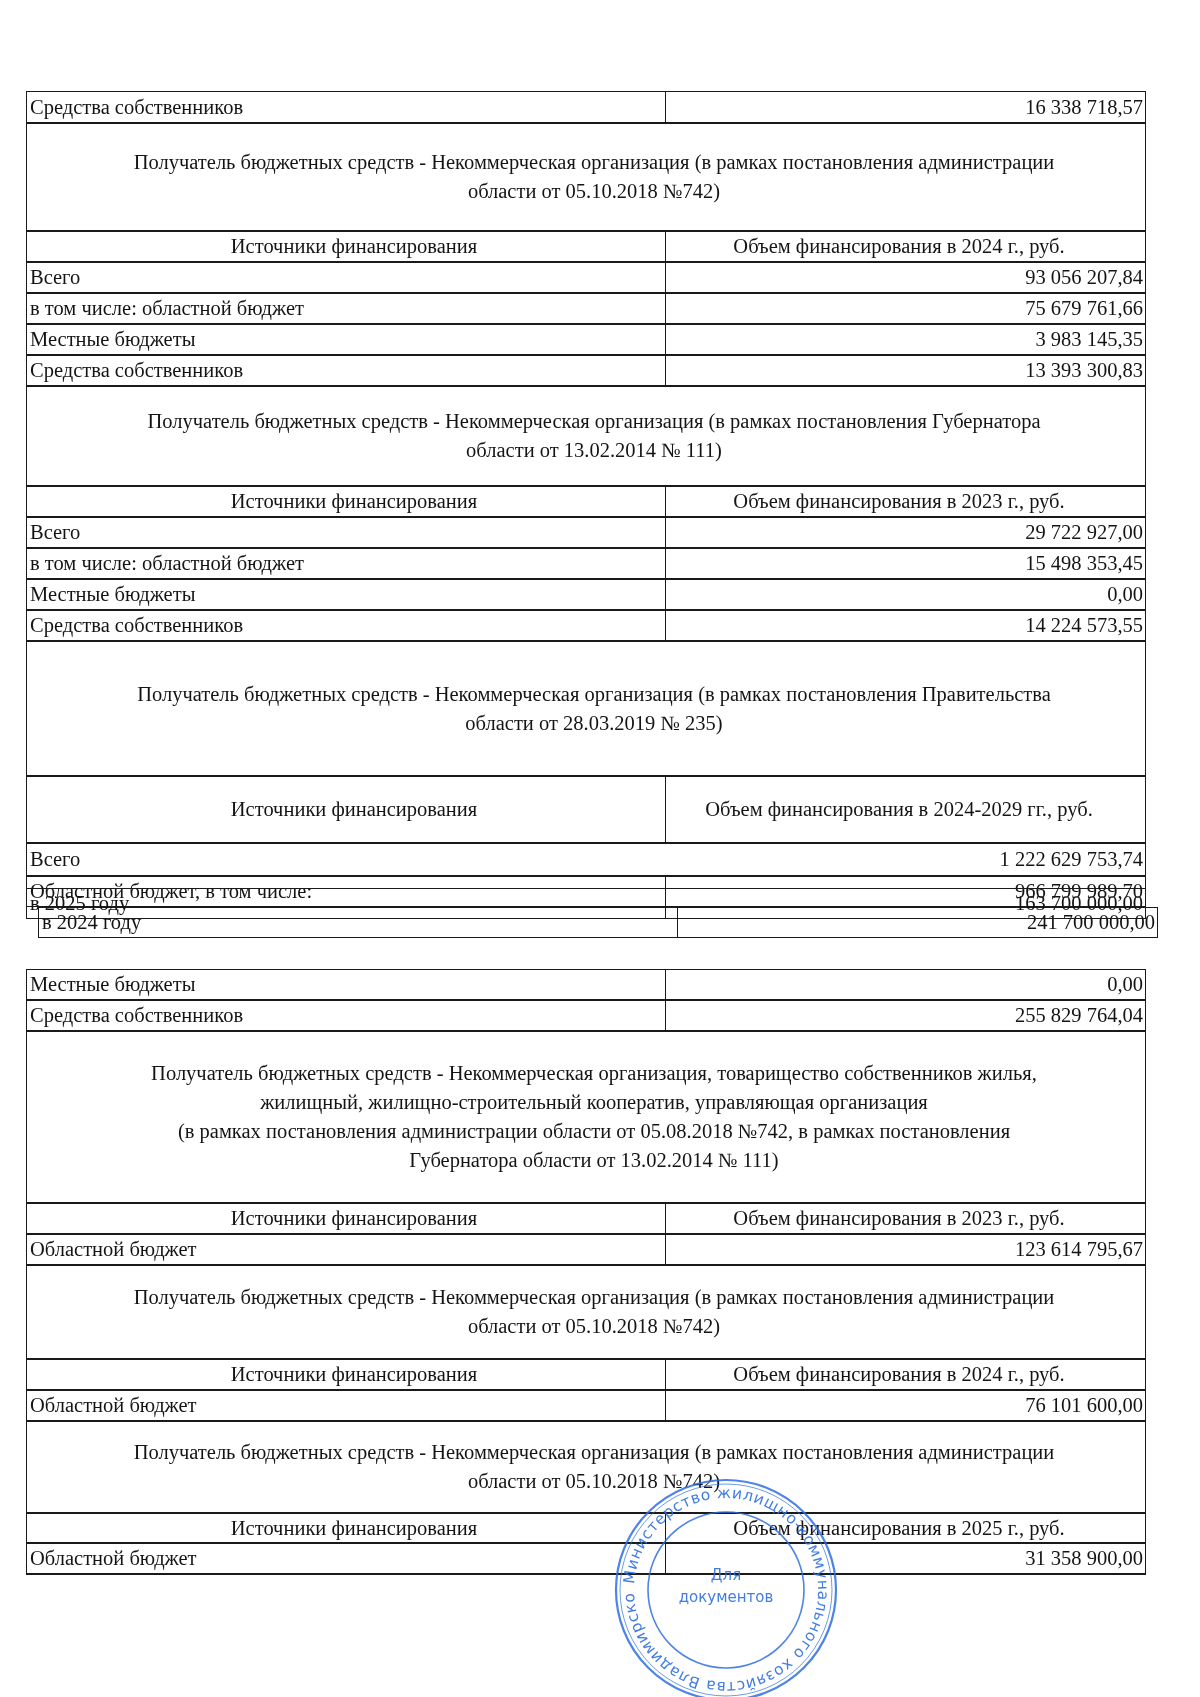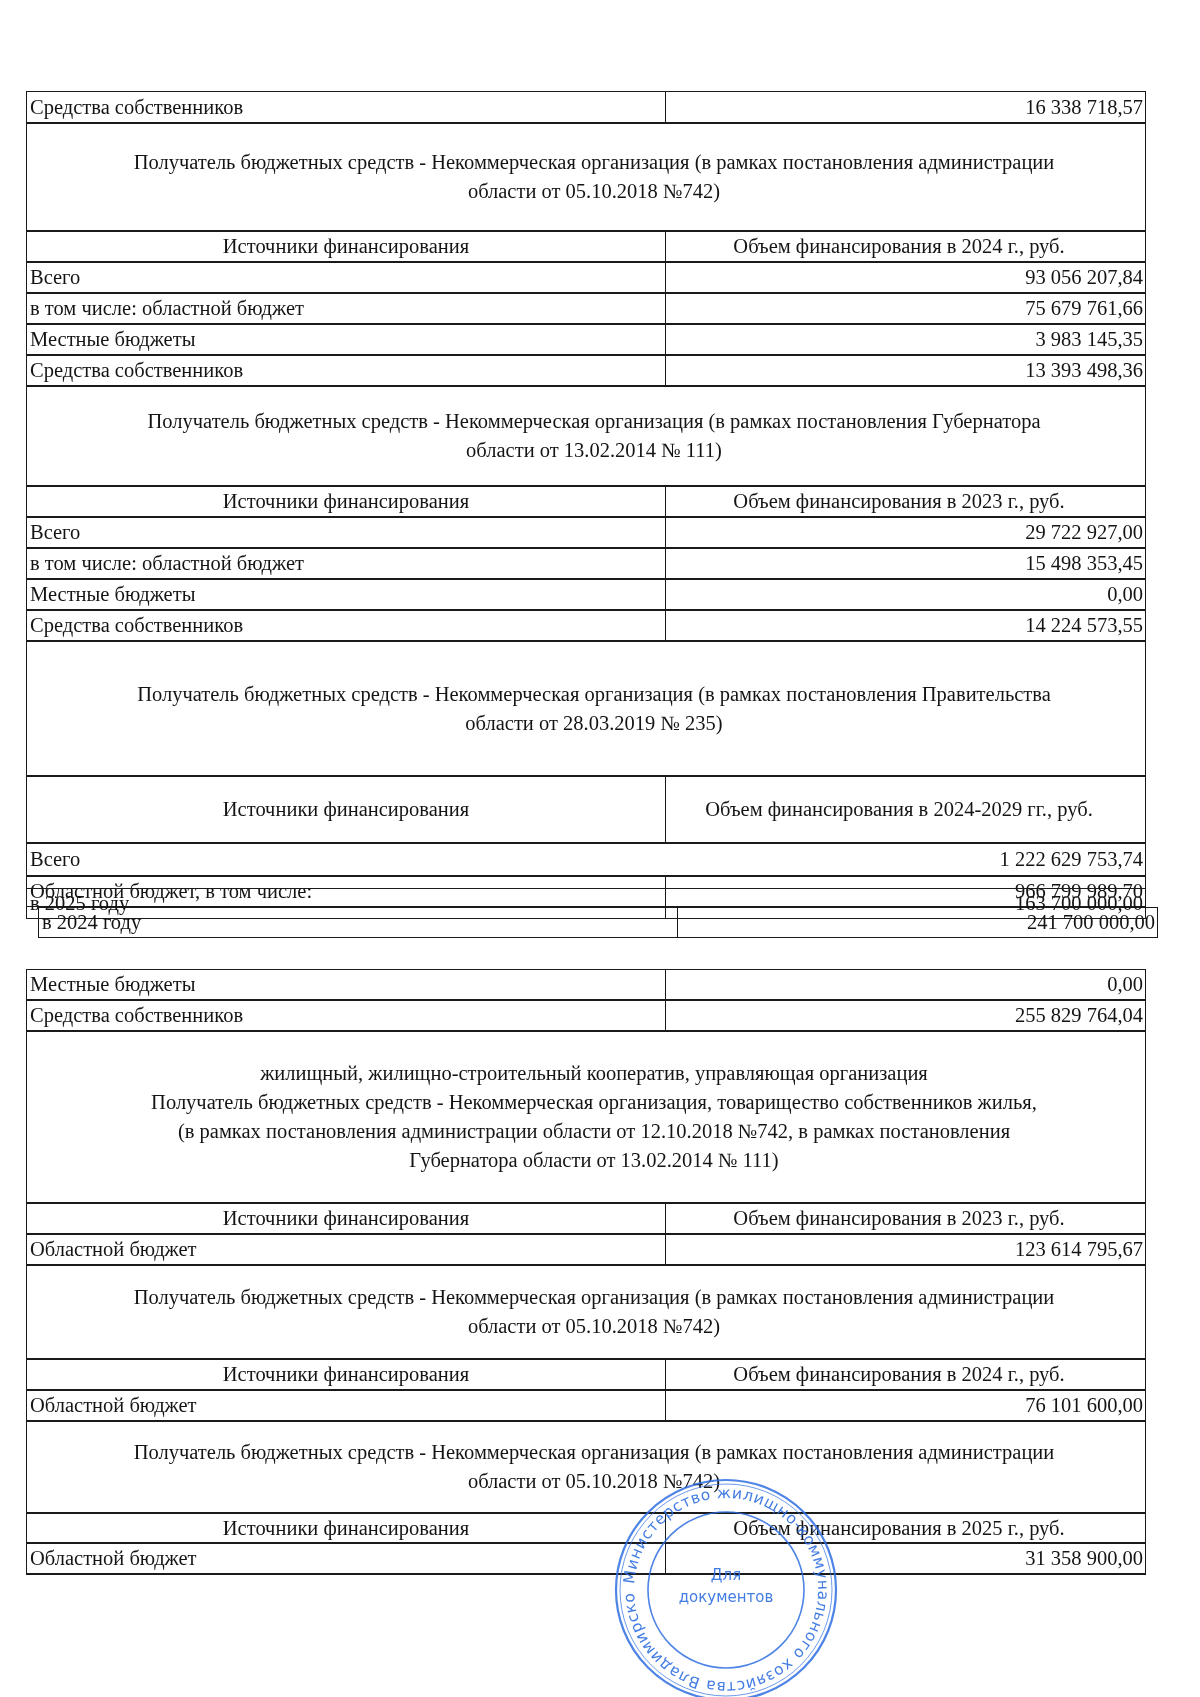--- a/index.html
+++ b/index.html
@@ -7,21 +7,21 @@
          font-family: "Liberation Serif", "DejaVu Serif", serif; color: #141414; }
   #doc { position: absolute; left: 0; top: 0; width: 1200px; height: 1697px; }
   .row { position: absolute; left: 26px; width: 1120px; box-sizing: border-box;
          border: 1.5px solid #1a1a1a; border-top-width: 1px; }
   .row.first { border-top-width: 1.5px; }
   .cell { position: absolute; top: 0; bottom: 0; box-sizing: border-box;
           display: flex; align-items: center; font-size: 20.5px; line-height: 1; white-space: nowrap; }
   .cell.left { left: 0; width: 638px; padding-left: 3px; }
   .cell.right { left: 638px; right: 0; border-left: 1.5px solid #1a1a1a; justify-content: flex-end; padding-right: 2px; }
   .cell.right.nodiv { border-left: none; }
-  .cell.hdr-left { left: 0; width: 638px; justify-content: center; }
+  .cell.hdr-left { left: 8px; width: 638px; justify-content: center; }
   .cell.hdr-right { left: 638px; right: 13px; border-left: 1.5px solid #1a1a1a; justify-content: center; }
   .block { display: flex; flex-direction: column; justify-content: center; align-items: center;
            text-align: center; font-size: 20.5px; line-height: 29px; padding-left: 16px; }
   .block .line { white-space: nowrap; }
   #stamp { position: absolute; left: 612px; top: 1476px; width: 228px; height: 228px; }
 </style>
 </head>
 <body>
 
 <div id="doc">
@@ -46,21 +46,21 @@
   <div class="row" style="top:293px;height:31px;">
     <div class="cell left">в том числе: областной бюджет</div>
     <div class="cell right">75 679 761,66</div>
   </div>
   <div class="row" style="top:324px;height:31px;">
     <div class="cell left">Местные бюджеты</div>
     <div class="cell right">3 983 145,35</div>
   </div>
   <div class="row" style="top:355px;height:31px;">
     <div class="cell left">Средства собственников</div>
-    <div class="cell right">13 393 498,36</div>
+    <div class="cell right">13 393 300,83</div>
   </div>
 
   <div class="row block" style="top:386px;height:100px;">
     <div class="line">Получатель бюджетных средств - Некоммерческая организация (в рамках постановления Губернатора</div>
     <div class="line">области от 13.02.2014 № 111)</div>
   </div>
   <div class="row" style="top:486px;height:31px;">
     <div class="cell hdr-left">Источники финансирования</div>
     <div class="cell hdr-right">Объем финансирования в 2023 г., руб.</div>
   </div>
@@ -108,23 +108,23 @@
   <div class="row" style="top:969px;height:31px;">
     <div class="cell left">Местные бюджеты</div>
     <div class="cell right">0,00</div>
   </div>
   <div class="row" style="top:1000px;height:31px;">
     <div class="cell left">Средства собственников</div>
     <div class="cell right">255 829 764,04</div>
   </div>
 
   <div class="row block" style="top:1031px;height:172px;">
+    <div class="line">Получатель бюджетных средств - Некоммерческая организация, товарищество собственников жилья,</div>
     <div class="line">жилищный, жилищно-строительный кооператив, управляющая организация</div>
-    <div class="line">Получатель бюджетных средств - Некоммерческая организация, товарищество собственников жилья,</div>
-    <div class="line">(в рамках постановления администрации области от 12.10.2018 №742, в рамках постановления</div>
+    <div class="line">(в рамках постановления администрации области от 05.08.2018 №742, в рамках постановления</div>
     <div class="line">Губернатора области от 13.02.2014 № 111)</div>
   </div>
   <div class="row" style="top:1203px;height:31px;">
     <div class="cell hdr-left">Источники финансирования</div>
     <div class="cell hdr-right">Объем финансирования в 2023 г., руб.</div>
   </div>
   <div class="row" style="top:1234px;height:31px;">
     <div class="cell left">Областной бюджет</div>
     <div class="cell right">123 614 795,67</div>
   </div>

